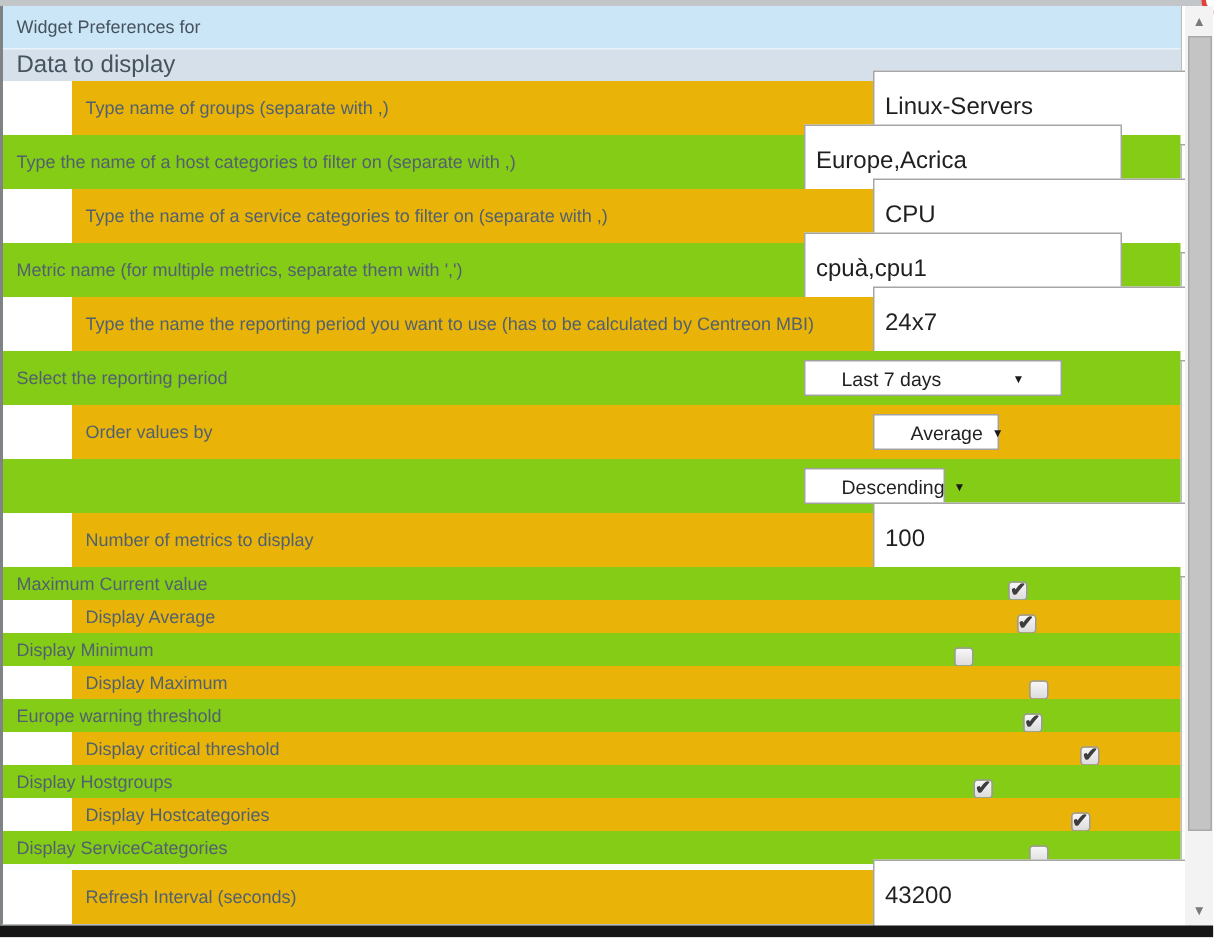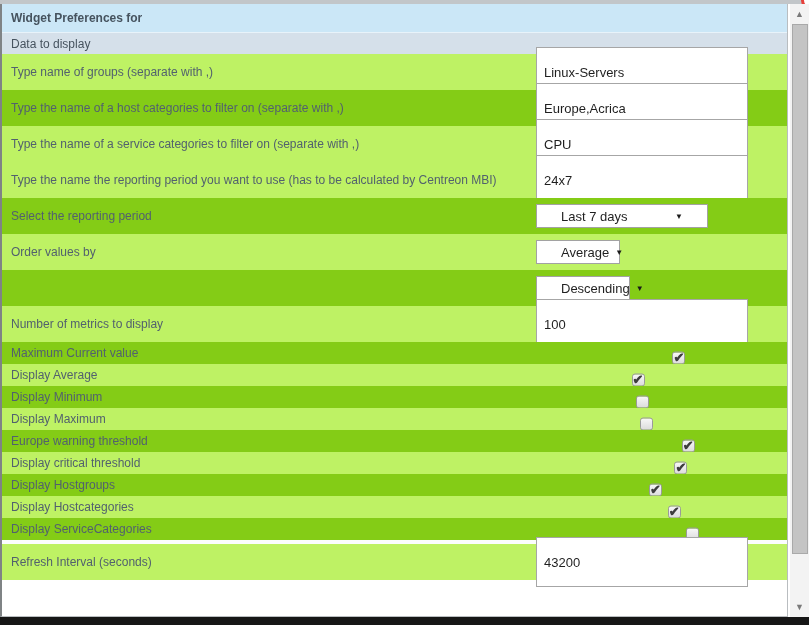--- a/index.html
+++ b/index.html
@@ -17,50 +17,50 @@
   .dialog{
     position:absolute;left:0;top:4px;width:785px;height:612px;
     border-left:2px solid #7f8385;
     border-right:1px solid #b9bdc0;
     border-bottom:1px solid #b9bdc0;
     background:#ffffff;
   }
   .dlg-header{
     height:28px;background:#cbe7f7;
     display:flex;align-items:center;
-    font-size:12px;font-weight:bold;color:#46535f;
+    font-size:12px;font-weight:normal;color:#46535f;
     padding-left:9px;
     border-bottom:1px solid #e8f3fa;
   }
   .section-bar{
     height:21px;background:#d5e0ea;
     display:flex;align-items:center;
-    font-size:12px;color:#46535f;
+    font-size:16px;color:#46535f;
     padding-left:9px;
   }
   .row{
     position:relative;
     display:flex;align-items:center;
     font-size:12px;color:#52616e;
   }
   .row .lbl{padding-left:9px;}
   .row-tall{height:36px;}
   .row-short{height:22px;}
-  .row-a{background:#bef264;}
+  .row-a{background:#eab308;margin-left:46px;}
   .row-b{background:#84cc16;}
   .spacer{height:4px;background:#fbfdfe;}
   .ctrl{
     position:absolute;left:534px;top:50%;transform:translateY(-50%);
   }
   input.txt{
     width:196px;height:16px;
     border:1px solid #a6a6a6;
     background:#ffffff;
     font-family:"Liberation Sans", sans-serif;
-    font-size:13px;color:#1f1f1f;
+    font-size:16px;color:#1f1f1f;
     padding:16px 7px;
   }
   .select{
     height:24px;border:1px solid #a2a2a2;background:#ffffff;
     display:flex;align-items:center;justify-content:space-between;
     font-size:13px;color:#1f1f1f;
     padding:0 24px;
     box-sizing:border-box;
     cursor:default;
   }
@@ -123,20 +123,24 @@
     <div class="row row-tall row-b">
       <span class="lbl">Type the name of a host categories to filter on (separate with ,)</span>
       <input class="txt ctrl" type="text" value="Europe,Acrica" style="">
     </div>
 
     <div class="row row-tall row-a">
       <span class="lbl">Type the name of a service categories to filter on (separate with ,)</span>
       <input class="txt ctrl" type="text" value="CPU" style="">
     </div>
 
+    <div class="row row-tall row-b">
+      <span class="lbl">Metric name (for multiple metrics, separate them with ',')</span>
+      <input class="txt ctrl" type="text" value="cpuà,cpu1" style="">
+    </div>
 
     <div class="row row-tall row-a">
       <span class="lbl">Type the name the reporting period you want to use (has to be calculated by Centreon MBI)</span>
       <input class="txt ctrl" type="text" value="24x7" style="">
     </div>
 
     <div class="row row-tall row-b">
       <span class="lbl">Select the reporting period</span>
       <div class="select sel-wide ctrl">
         <span>Last 7 days</span>

